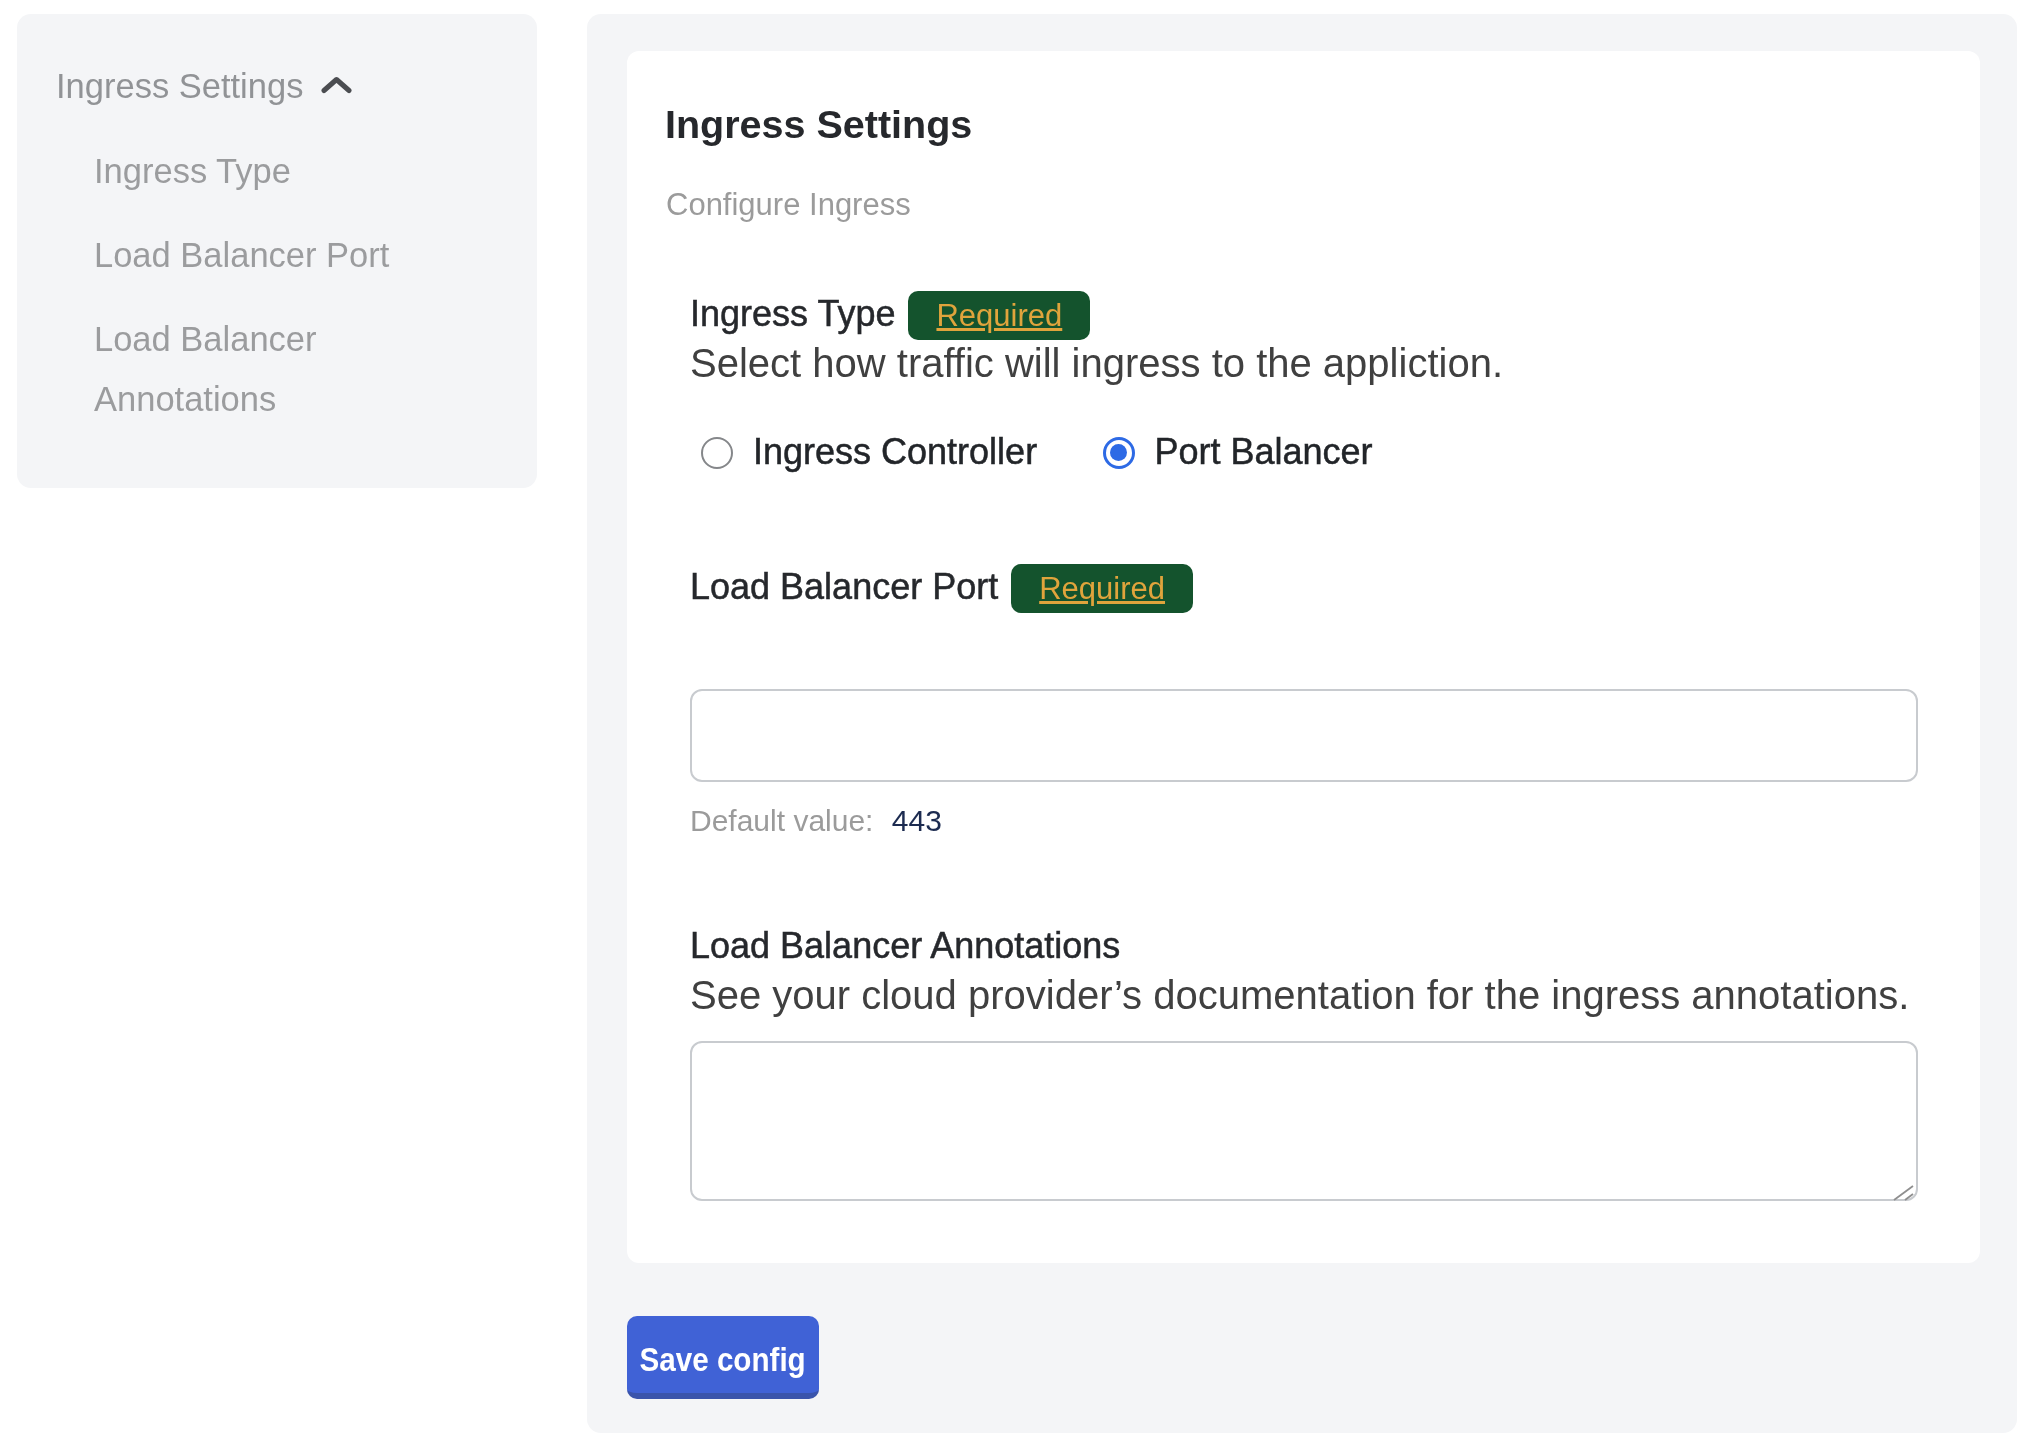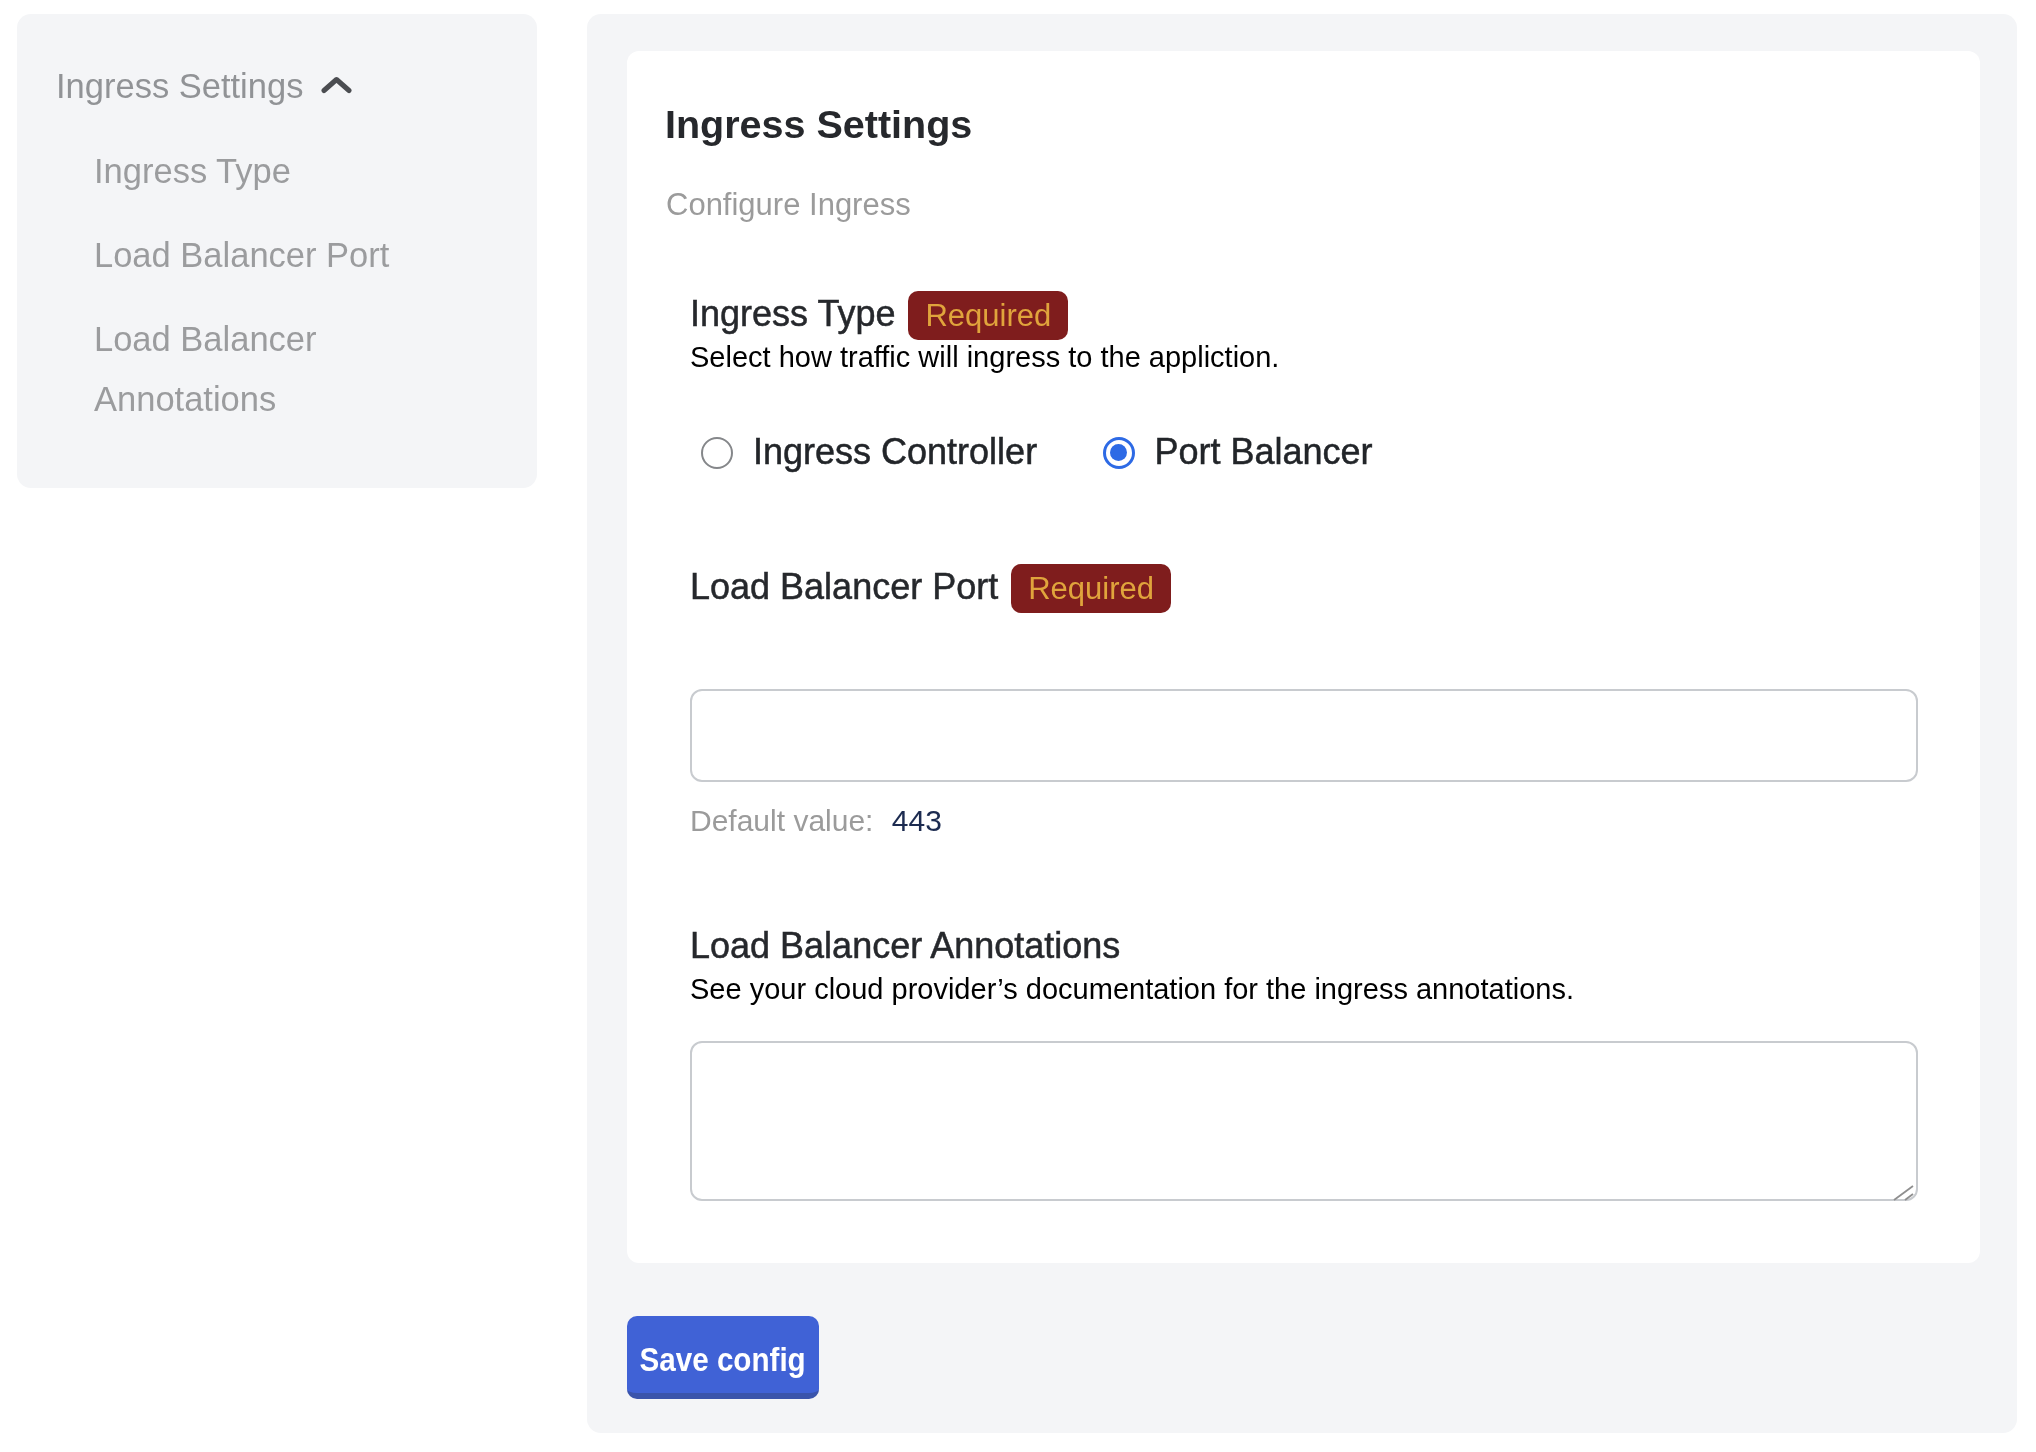--- a/index.html
+++ b/index.html
@@ -82,30 +82,31 @@
   .group-label {
     font-size: 36px;
     font-weight: 400;
     -webkit-text-stroke: 0.5px currentColor;
     line-height: 1;
     color: #26282c;
   }
   .badge {
     display: inline-block;
     line-height: 49px;
-    padding: 0 17px;
+    padding: 0 28px;
     border-radius: 10px;
-    background: #7f1d1d;
+    background: #14532d;
     color: #e0a43c;
     font-size: 31px;
+    text-decoration: underline;
   }
   .group-help {
-    font-size: 29px;
-    line-height: 1;
-    color: #000000;
+    font-size: 40px;
+    line-height: 1;
+    color: #404040;
   }
   .row1-label { left: 63px; top: 239.76px; }
   .row1-help  { left: 63px; top: 292.34px; }
   .radio-opt {
     display: flex;
     align-items: center;
     gap: 20px;
     cursor: pointer;
   }
   .radio-opt .radio {

